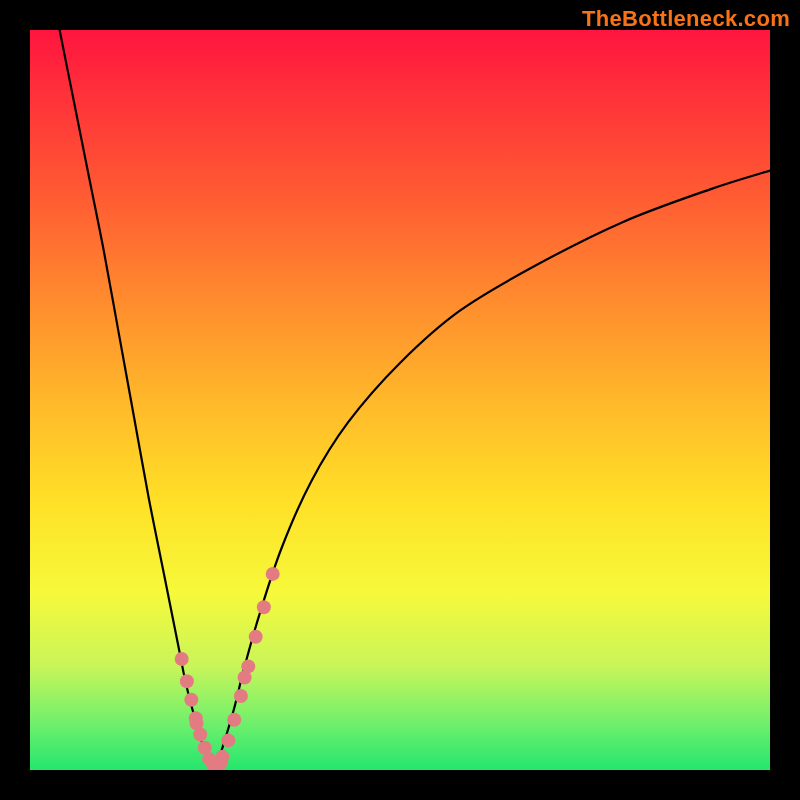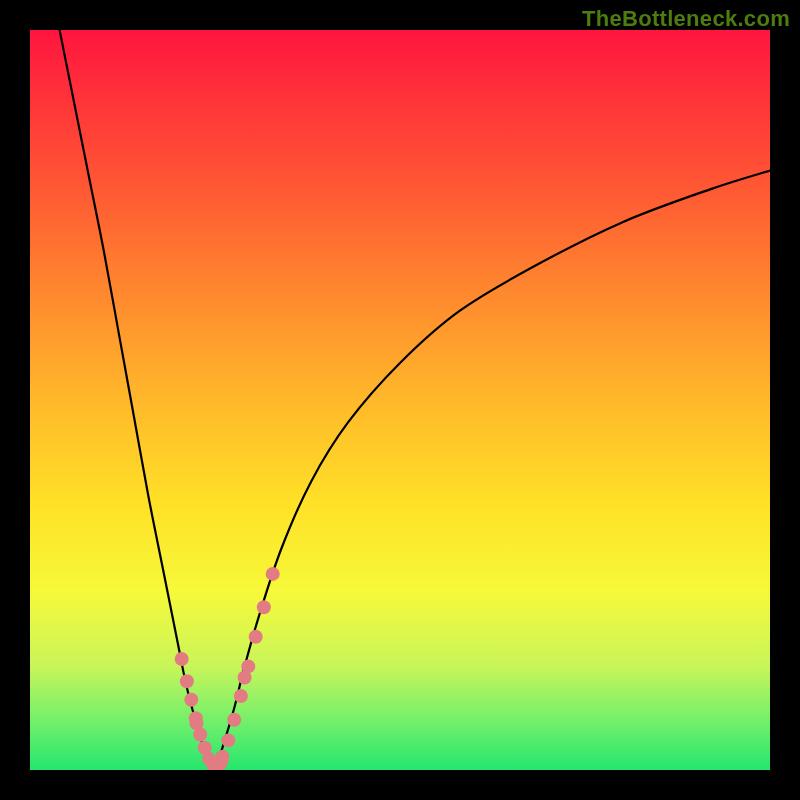--- a/index.html
+++ b/index.html
@@ -35,21 +35,21 @@
       #f6f93a 76%,
       #c8f55a 86%,
       #6cef6c 94%,
       #24e66e 100%
     );
   }
   .watermark {
     position: absolute;
     top: 6px;
     right: 10px;
-    color: #4d7c0f;
+    color: #f97316;
     font-size: 22px;
     font-weight: 600;
     letter-spacing: 0.3px;
     user-select: none;
   }
   svg {
     position: absolute;
     left: 0;
     top: 0;
   }

